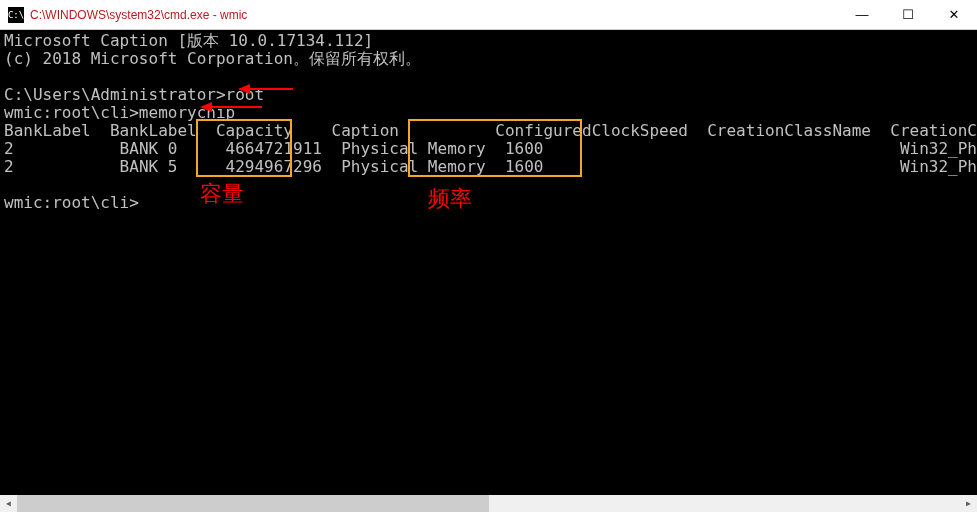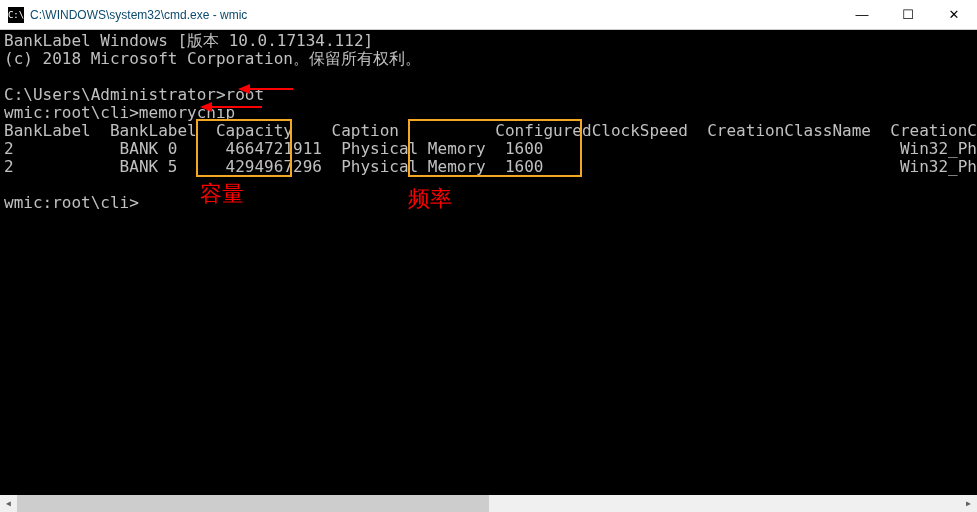--- a/index.html
+++ b/index.html
@@ -27,21 +27,21 @@
       align-items: center;
       justify-content: center;
       color: #fff;
       font-size: 9px;
       font-family: monospace;
     }
     .titlebar-title {
       flex: 1;
       font-size: 12px;
       font-family: "Segoe UI", sans-serif;
-      color: #0c4a6e;
+      color: #b91c1c;
     }
     .titlebar-buttons {
       display: flex;
       height: 100%;
     }
     .titlebar-btn {
       width: 46px;
       height: 100%;
       display: flex;
       align-items: center;
@@ -134,42 +134,42 @@
       <span>C:\</span>
     </div>
   <div class="titlebar-title">C:\WINDOWS\system32\cmd.exe - wmic</div>
   <div class="titlebar-buttons">
     <div class="titlebar-btn">—</div>
     <div class="titlebar-btn">☐</div>
     <div class="titlebar-btn close">✕</div>
   </div>
 </div>
 
-<div class="terminal"><span>BankLabel Windows [版本 10.0.17134.112]</span>
+<div class="terminal"><span>Microsoft Caption [版本 10.0.17134.112]</span>
 <span>(c) 2018 Microsoft Corporation。保留所有权利。</span>
 <span></span>
 <span>C:\Users\Administrator&gt;</span><span>root</span>
 <span>wmic:root\cli&gt;</span><span>memorychip</span>
 <span><span>BankLabel</span>  <span>BankLabel</span>  <span>Capacity</span>    <span>Caption</span>          <span>ConfiguredClockSpeed</span>  <span>CreationClassName</span>  <span>CreationClassName</span>     </span>
 <span><span>2</span>           <span>BANK 0</span>     <span>4664721911</span>  <span>Physical Memory</span>  <span>1600</span>                                     <span>Win32_PhysicalMemory</span>  </span>
 <span><span>2</span>           <span>BANK 5</span>     <span>4294967296</span>  <span>Physical Memory</span>  <span>1600</span>                                     <span>Win32_PhysicalMemory</span>  </span>
 
 <span>wmic:root\cli&gt;</span>
   <div class="highlight-box" style="left:196px; top:89px; width:96px; height:58px;"></div>
   <div class="highlight-box" style="left:408px; top:89px; width:174px; height:58px;"></div>
   <div class="arrow" style="left:238px; top:58px;">
     <div class="arrow-head" style="left:0; top:-4px;"></div>
     <div class="arrow-line" style="left:10px; top:0; width:45px;"></div>
   </div>
   <div class="arrow" style="left:200px; top:76px;">
     <div class="arrow-head" style="left:0; top:-4px;"></div>
     <div class="arrow-line" style="left:10px; top:0; width:52px;"></div>
   </div>
   <div class="annot" style="left:200px; top:155px;text-align:right;">容量</div>
-  <div class="annot" style="left:408px; top:160px;font-family:Liberation Serif, serif;">频率</div>
+  <div class="annot" style="left:428px; top:160px;font-family:Liberation Serif, serif;">频率</div>
 </div>
 
 <div class="scrollbar-h">
   <div class="arrow-btn">◀</div>
   <div class="track">
     <div class="thumb"></div>
   </div>
   <div class="arrow-btn">▶</div>
 </div>
 

